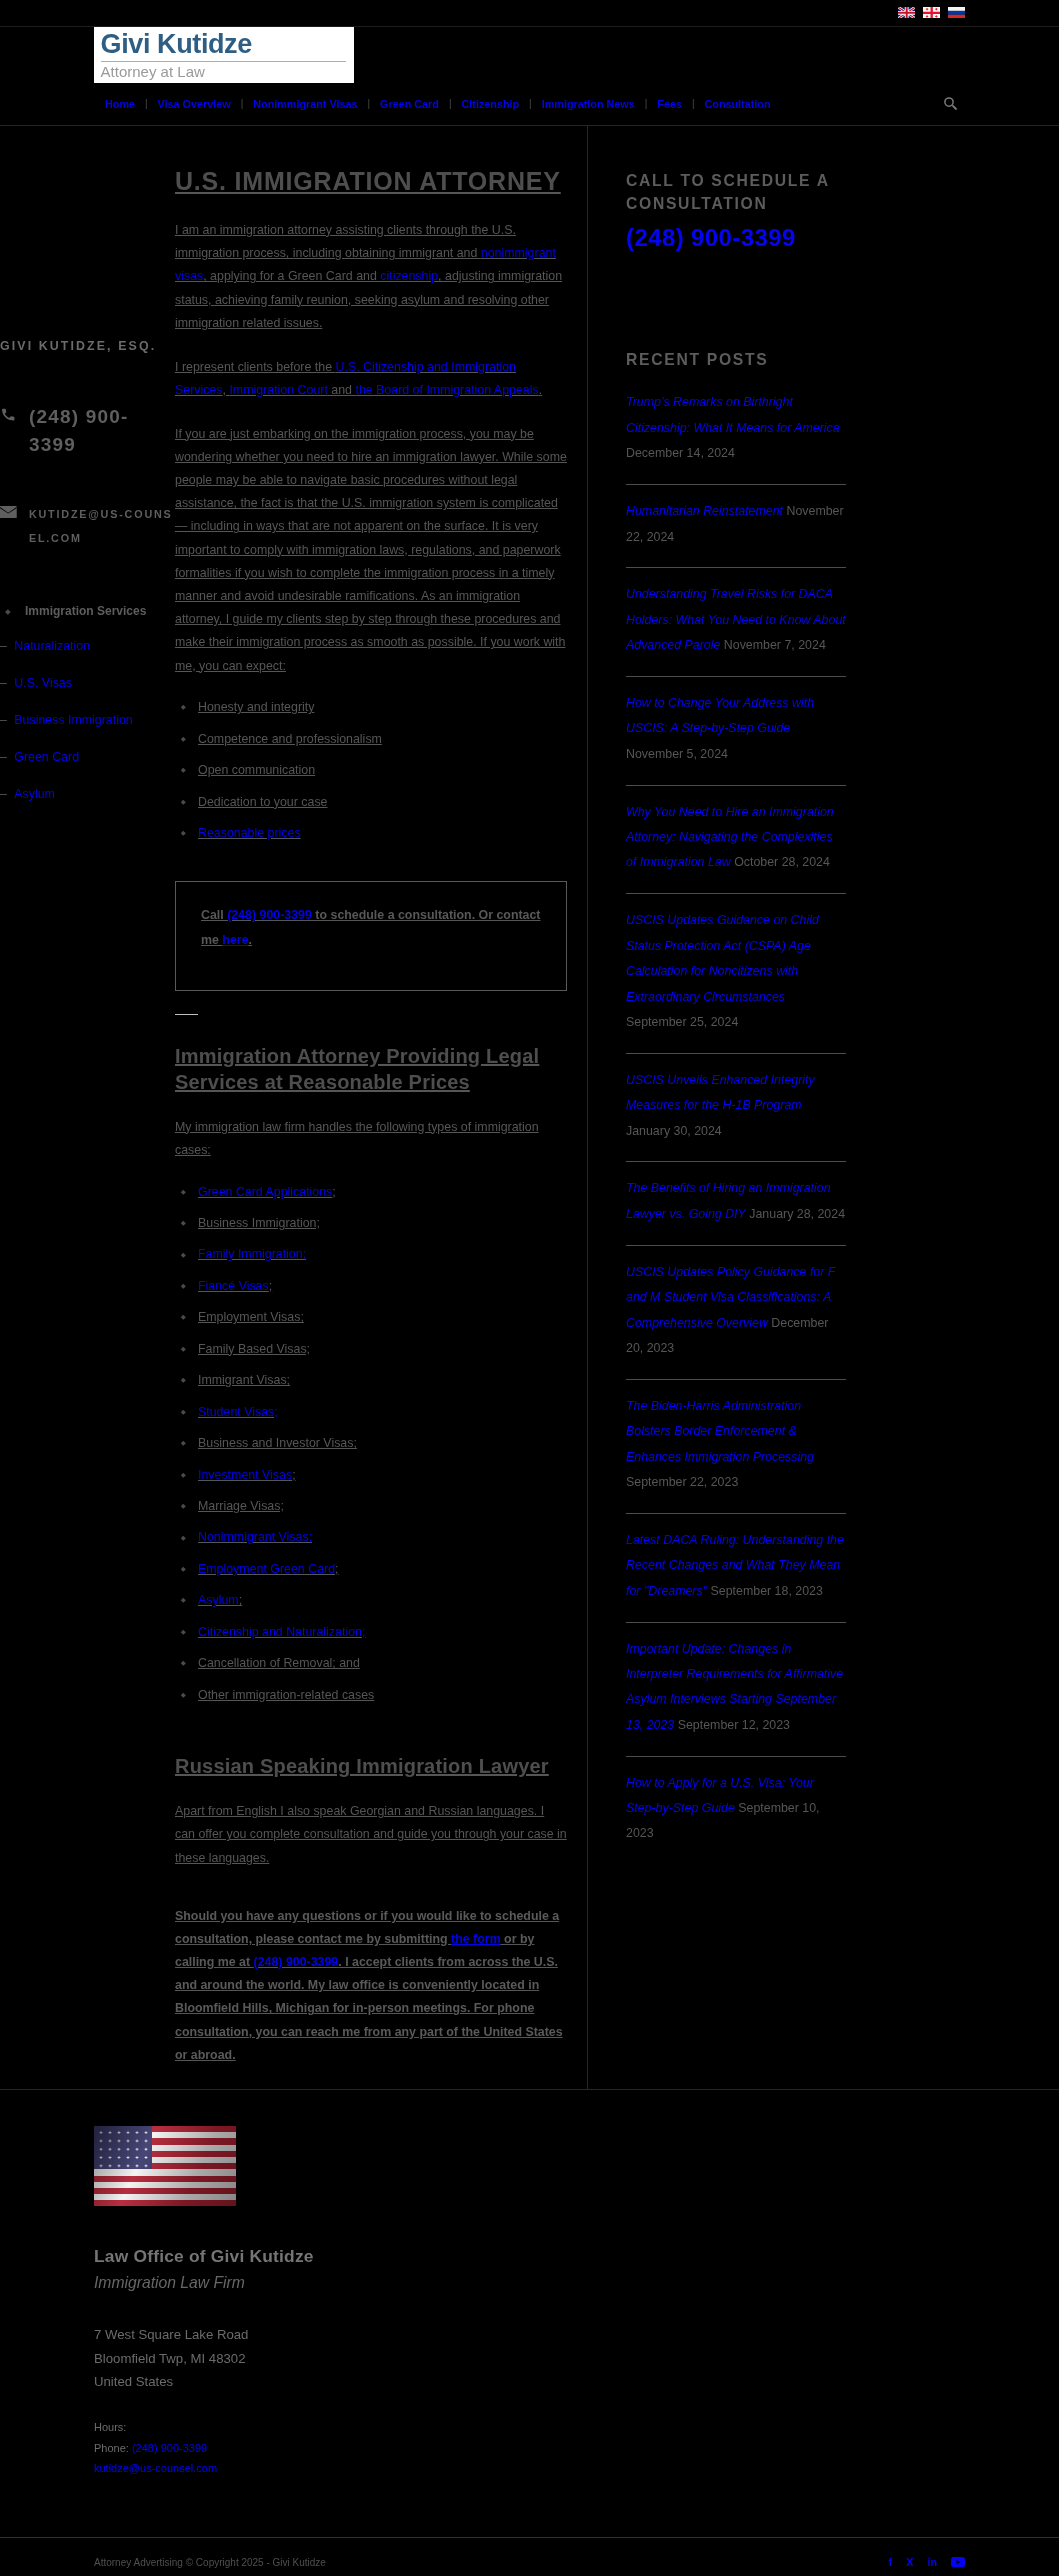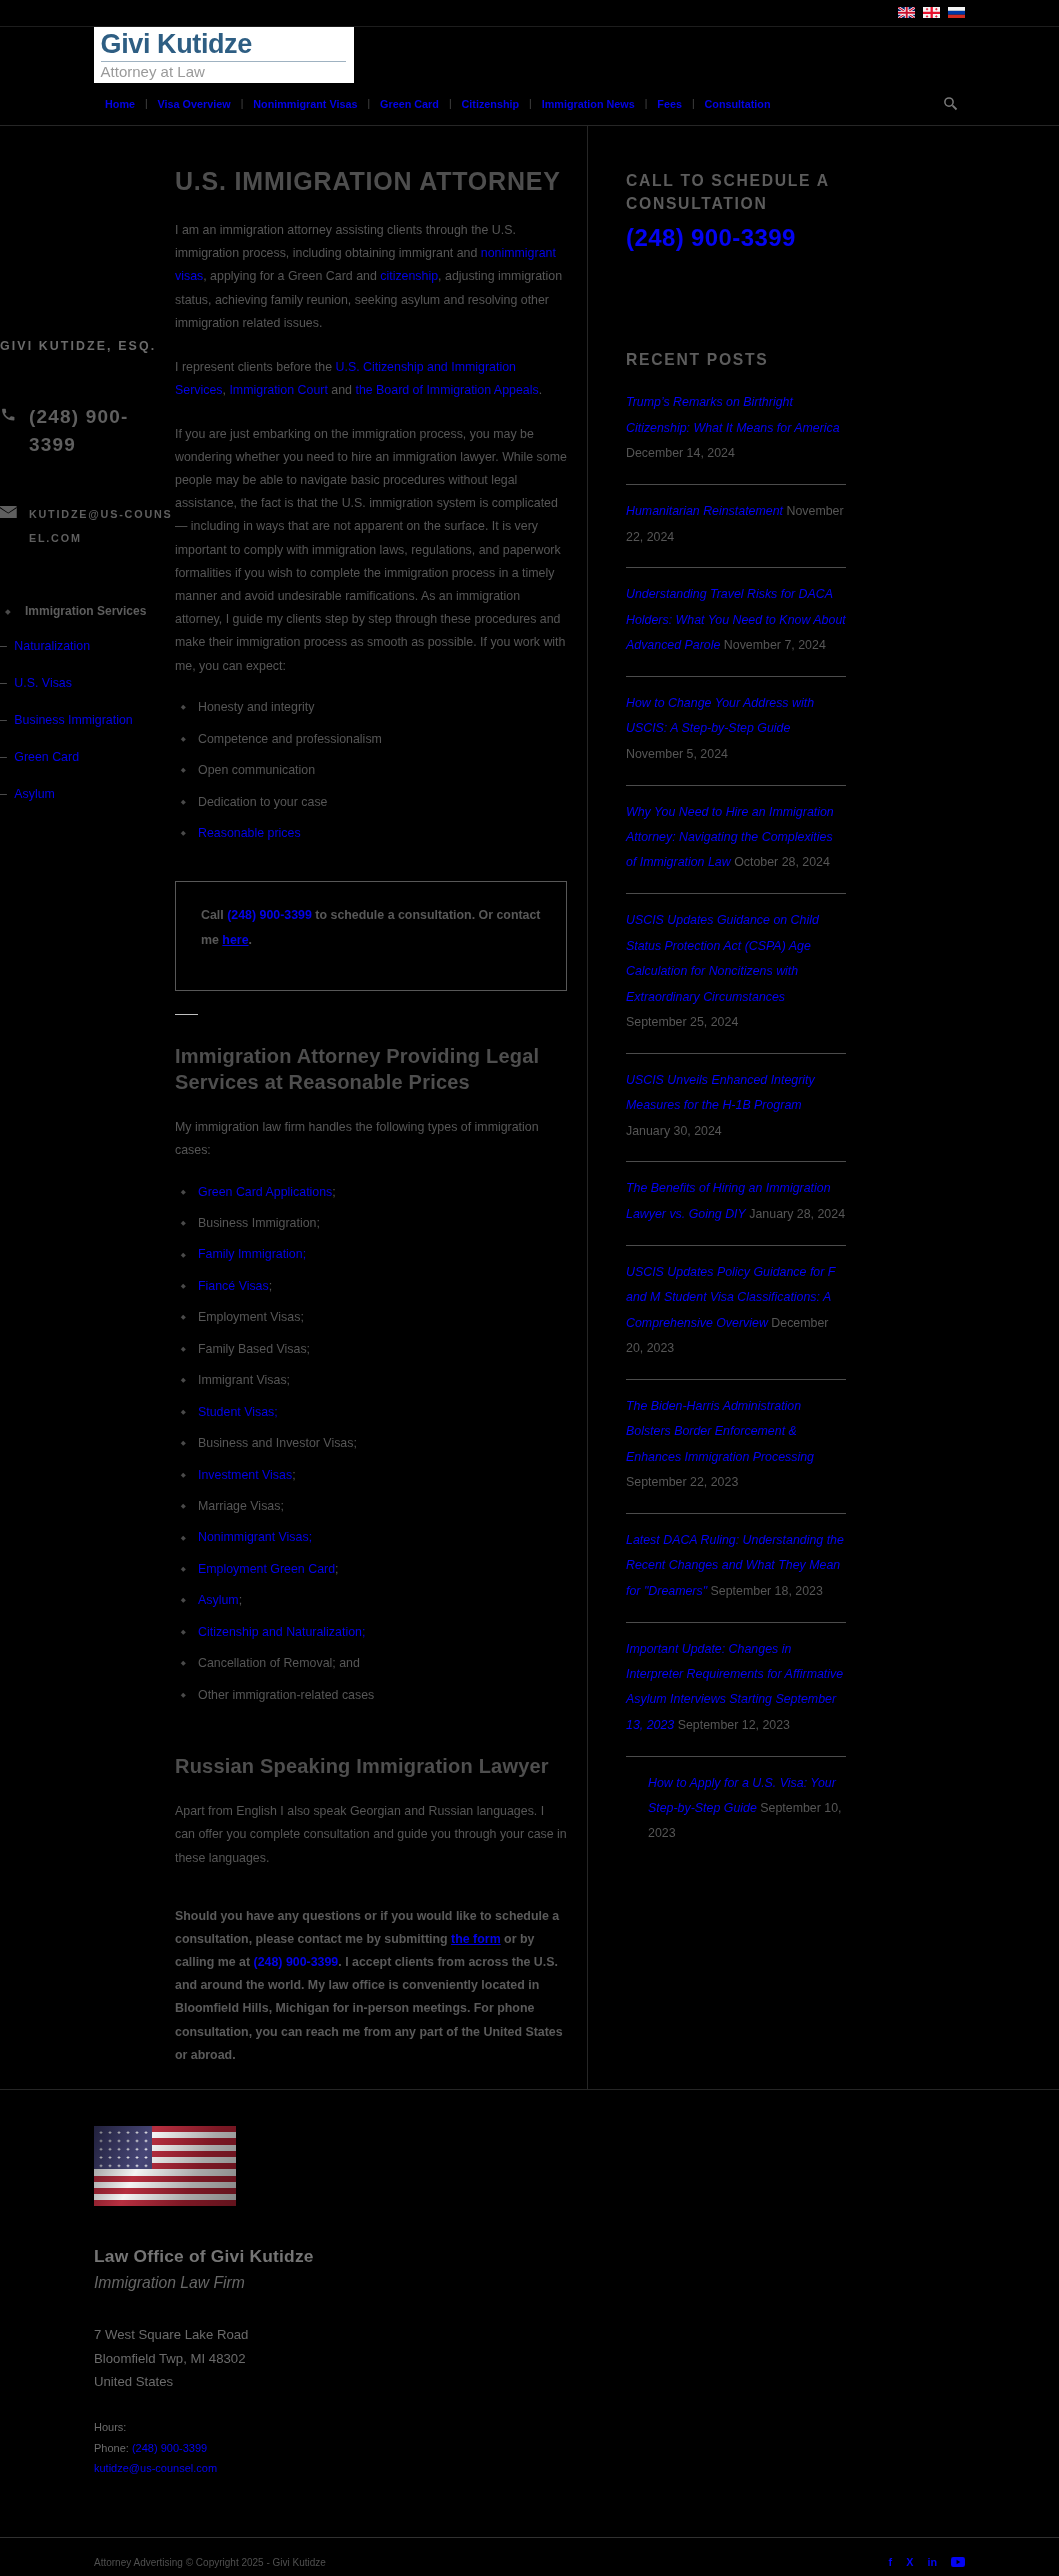--- a/index.html
+++ b/index.html
@@ -26,21 +26,21 @@
   
   .nav { height:43px; border-bottom:0.8px solid #262626; display:flex; align-items:center; padding-left:105px; position:relative; }
   .nav ul { list-style:none; display:flex; margin:0; padding:0; align-items:center; flex-wrap:nowrap; }
   .nav a { color:#0303e8; font-size:10.8px; font-weight:bold; }
   .nav .sep { color:#4a4a4a; margin:0 10px; font-size:10px; }
   .search-btn { position:absolute; right:99px; top:11.6px; background:none; border:none; cursor:pointer; padding:1.7px; }
 
   
   .main { display:flex; align-items:stretch; border-bottom:0.8px solid #262626; min-height:1953px; }
   .left-rail { width:175px; padding-top:209px; flex:none; }
-  .article { width:392px; padding:39px 0 21.5px 0; flex:none; }
+  .article { width:392px; padding:39px 0 21.5px 0; flex:none;text-decoration:underline; }
   .right-rail { margin-left:20px; border-left:0.8px solid #262626; padding:43px 0 0 38px; width:258px; flex:none; }
 
   
   .esq-name { font-size:12.4px; font-weight:bold; color:#6b6b6b; letter-spacing:2.1px; line-height:1.9; }
   .contact-row { display:flex; gap:12.4px; margin-top:45px; align-items:flex-start; }
   .contact-row .cicon { flex:none; margin-top:2.5px; }
   .phone-number { font-size:19px; font-weight:bold; letter-spacing:1.2px; line-height:1.45; color:#5f5f5f; }
   .email-addr { font-size:10.8px; font-weight:bold; letter-spacing:1.8px; line-height:2.2; color:#5f5f5f; word-break:break-all; }
   .menu-title { margin-top:50px; font-size:12px; font-weight:bold; color:#5d5d5d; line-height:1.7; padding-left:25px; position:relative; }
   .menu-title::before { content:"◆"; position:absolute; left:5px; top:5px; font-size:7.4px; color:#4a4a4a; }
@@ -60,21 +60,21 @@
   .callbox { border:0.8px solid #585858; margin-top:37px; padding:21.5px 25px 38px 25px; font-size:12.4px; font-weight:bold; color:#585858; line-height:1.95; }
   .short-hr { width:23px; border:0; border-top:1.7px solid #c0c0c0; margin:23px 0 0 0; }
   .bold-para { font-weight:bold; margin-top:35px !important; color:#5a5a5a !important; }
 
   
   .widget-title { font-size:15.7px; font-weight:bold; color:#5c5c5c; letter-spacing:1.7px; line-height:1.5; margin:0; }
   .big-phone { display:inline-block; font-size:24px; font-weight:bold; color:#0404f2; margin-top:8.3px; letter-spacing:0.4px; }
   .posts-title { margin-top:96px; }
   .posts { margin-top:5px; }
   .post { padding:14px 0 17.4px 0; border-bottom:1.7px solid #4c4c4c; font-size:12.4px; line-height:2.05; width:220px; }
-  .post:last-child { border-bottom:none;margin-left:22px; }
+  .post:last-child { border-bottom:none; }
   .post a { color:#0404f2; font-style:italic; }
   .post .date { color:#565656; }
 
   
   .footer { height:447px; padding:36px 94px 8px 94px; }
   .usflag { width:142px; height:80px; position:relative;
     background:repeating-linear-gradient(180deg,#b22234 0 6.2px,#f3f3f3 6.2px 12.4px); }
   .usflag::before { content:""; position:absolute; left:0; top:0; width:58px; height:43px; background-color:#3c3b6e;
     background-image:radial-gradient(#fff 0.9px,transparent 1.4px); background-size:9px 8.3px; background-position:2.5px 2.5px; }
   .usflag::after { content:""; position:absolute; inset:0;

